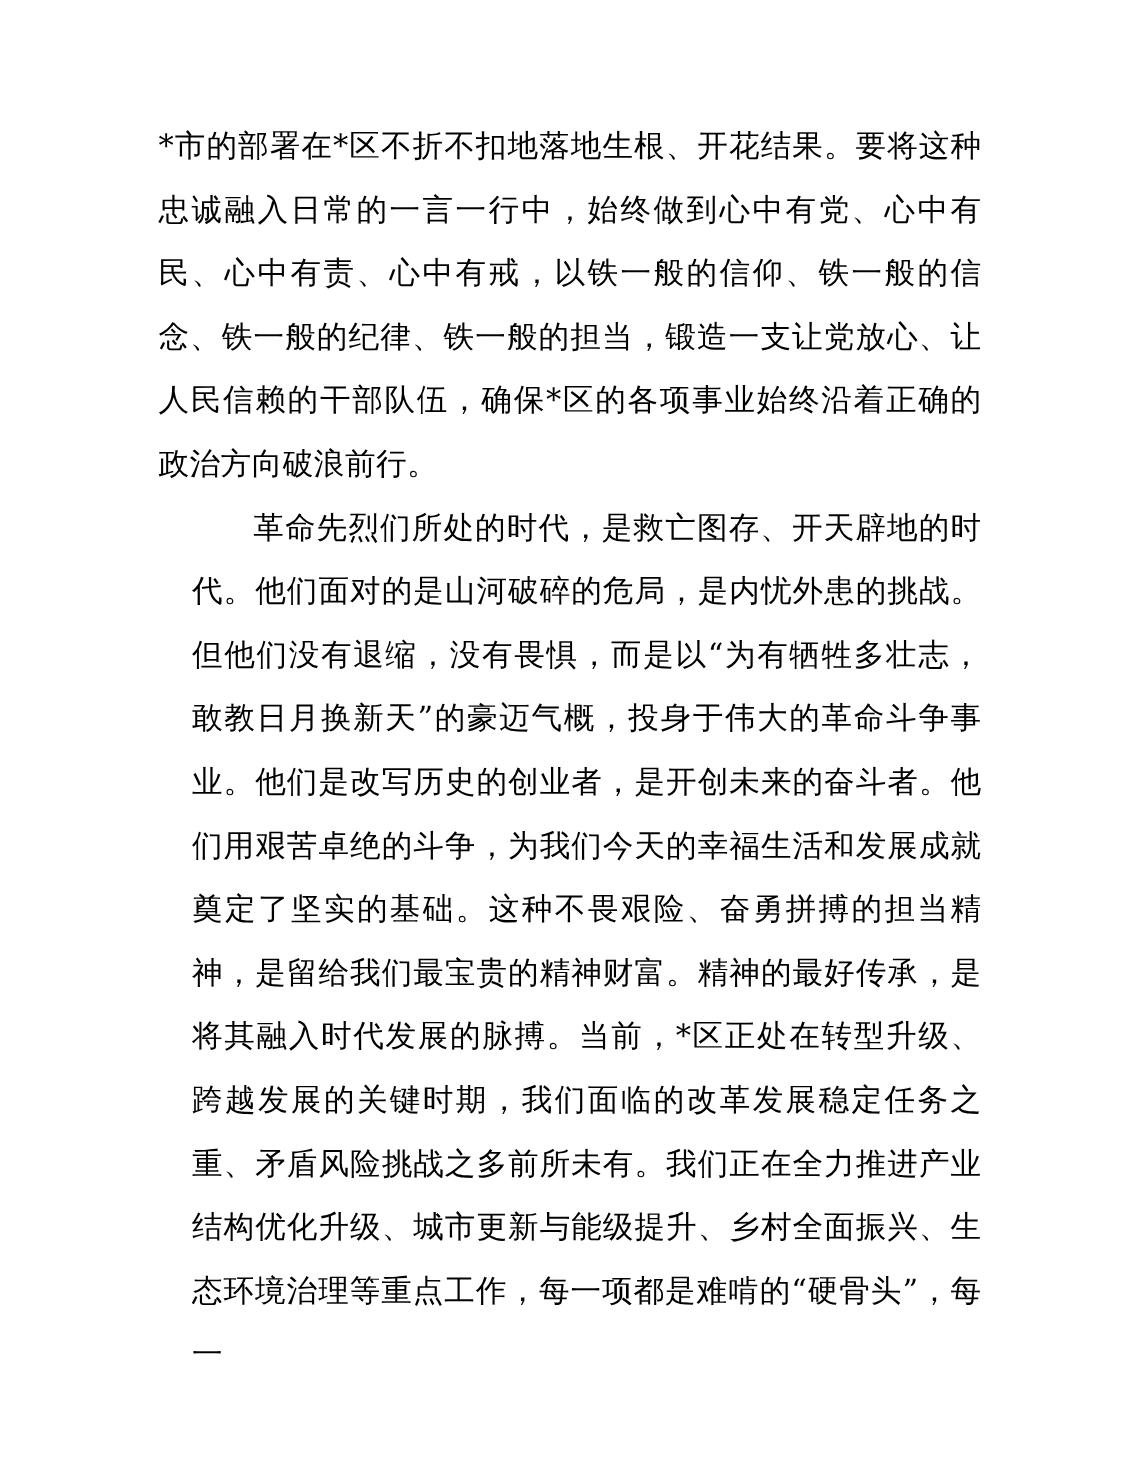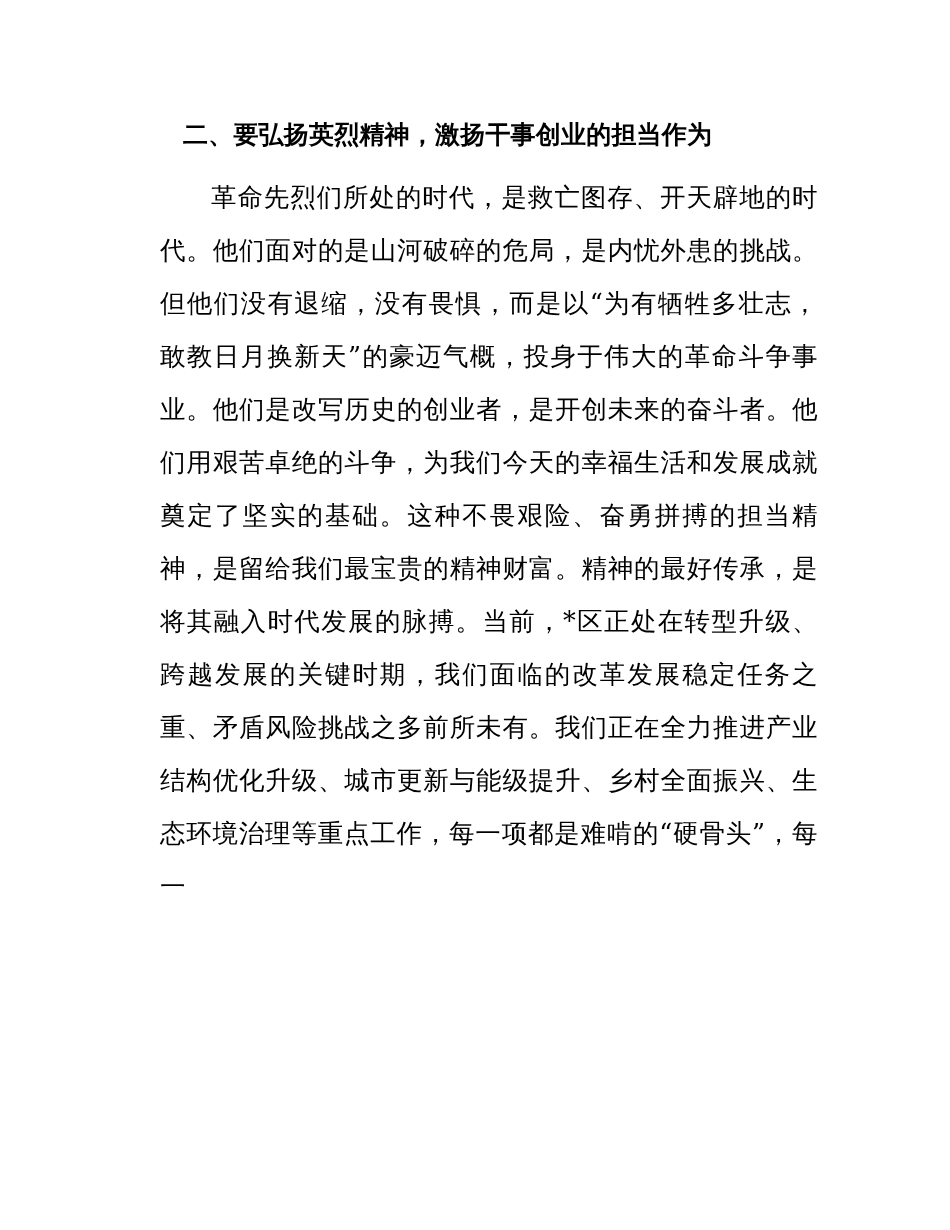--- a/index.html
+++ b/index.html
@@ -46,19 +46,19 @@
     font-family: "DejaVu Sans", "Liberation Sans", sans-serif;
     letter-spacing: 0.2px;
   }
 </style>
 </head>
 <body>
 
 <div class="page">
   <div class="doc-body">
 
+    <p class="para">*市的部署在*区不折不扣地落地生根、开花结果。要将这种忠诚融入日常的一言一行中，始终做到心中有党、心中有民、心中有责、心中有戒，以铁一般的信仰、铁一般的信念、铁一般的纪律、铁一般的担当，锻造一支让党放心、让人民信赖的干部队伍，确保*区的各项事业始终沿着正确的政治方向破浪前行。</p>
 
-    <h2 class="heading">二、要弘扬英烈精神，激扬干事创业的担当作为</h2>
 
     <p class="para indent">革命先烈们所处的时代，是救亡图存、开天辟地的时代。他们面对的是山河破碎的危局，是内忧外患的挑战。但他们没有退缩，没有畏惧，而是以“为有牺牲多壮志，敢教日月换新天”的豪迈气概，投身于伟大的革命斗争事业。他们是改写历史的创业者，是开创未来的奋斗者。他们用艰苦卓绝的斗争，为我们今天的幸福生活和发展成就奠定了坚实的基础。这种不畏艰险、奋勇拼搏的担当精神，是留给我们最宝贵的精神财富。精神的最好传承，是将其融入时代发展的脉搏。当前，*区正处在转型升级、跨越发展的关键时期，我们面临的改革发展稳定任务之重、矛盾风险挑战之多前所未有。我们正在全力推进产业结构优化升级、城市更新与能级提升、乡村全面振兴、生态环境治理等重点工作，每一项都是难啃的“硬骨头”，每一</p>
 
   </div>
 </div>
 
 </body></html>

